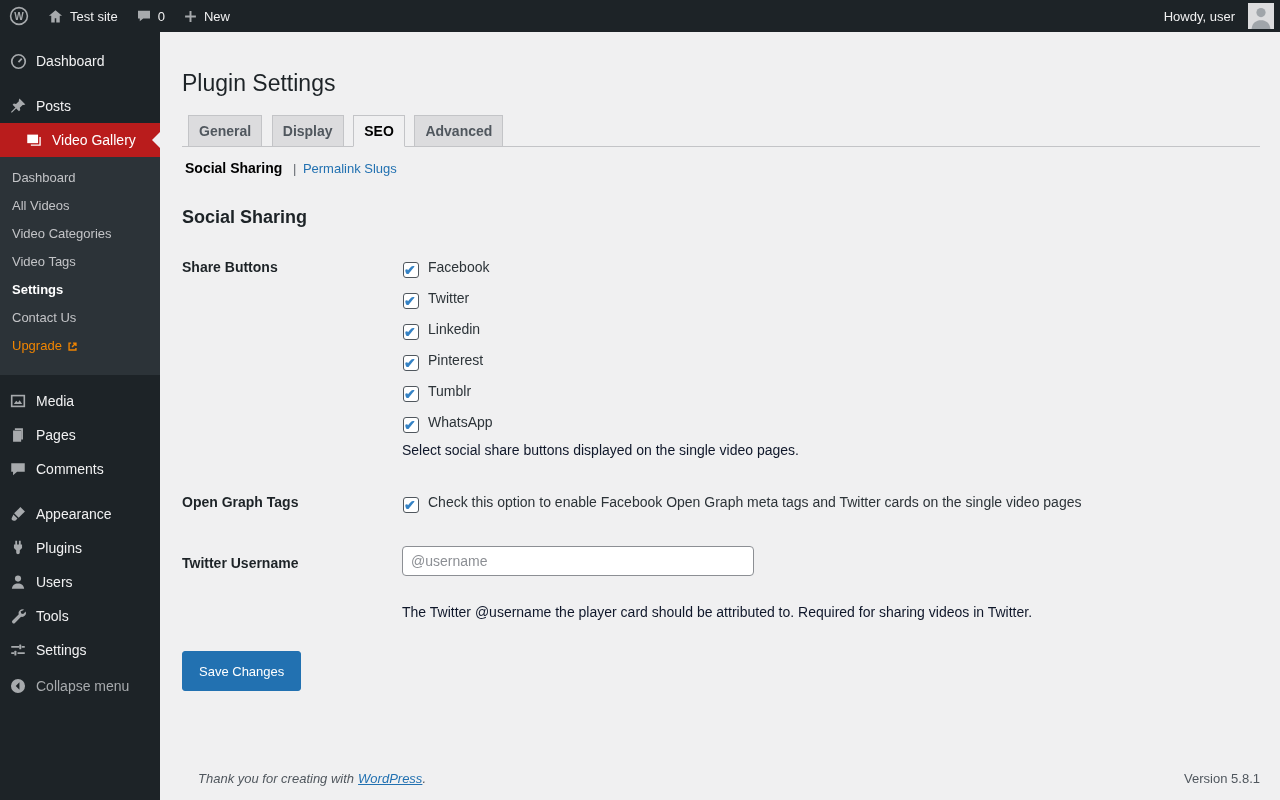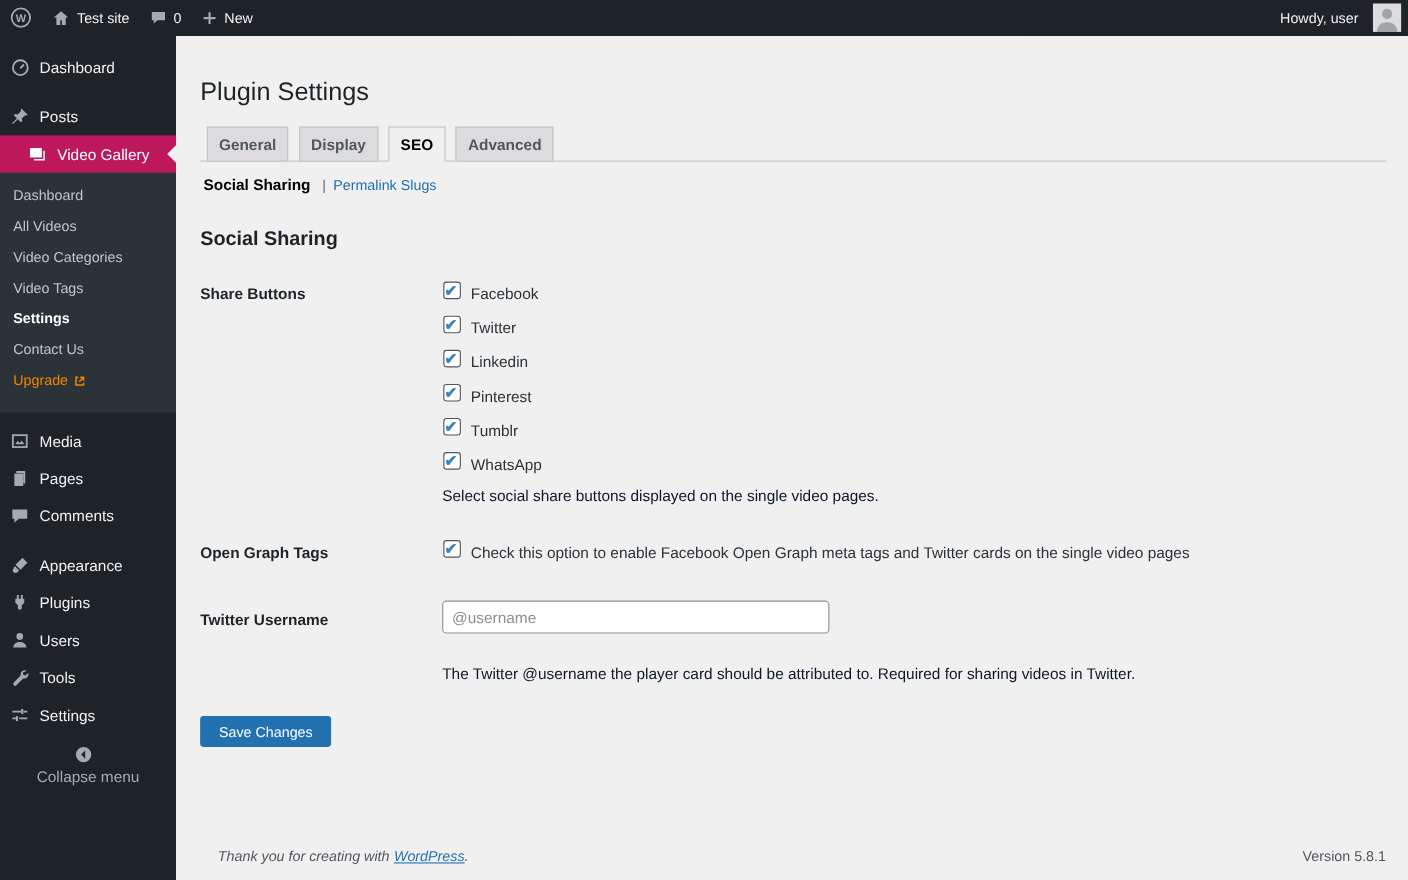--- a/index.html
+++ b/index.html
@@ -36,35 +36,35 @@
   
   .menu-item {
     display:flex; align-items:center; padding:7px 8px;
     color:#f0f0f1; font-size:14px; line-height:20px; cursor:pointer;
     position:relative;
   }
   .menu-icon {
     width:20px; height:20px; margin-right:8px; color:#a7aaad;
     display:flex; align-items:center; justify-content:center; flex-shrink:0;
   }
-  .menu-item.active { background:#be185d; color:#fff; font-weight:400;padding-left:24px; }
+  .menu-item.active { background:#b91c1c; color:#fff; font-weight:400;padding-left:24px; }
   .menu-item.active .menu-icon { color:#fff; }
   .menu-item.active::after {
     content:""; position:absolute; right:0; top:50%; transform:translateY(-50%);
     width:0; height:0; border:8px solid transparent; border-right-color:#f0f0f1;
   }
   .menu-separator { height:11px; }
   .submenu { background:#2c3338; padding:7px 0 15px; margin-bottom:9px; }
   .submenu-item {
     display:flex; align-items:center; gap:5px;
     padding:6px 12px; color:#c3c4c7; font-size:13px; line-height:16px; cursor:pointer;
   }
   .submenu-item.current { color:#fff; font-weight:700; }
   .submenu-item.upgrade { color:#f18500; }
-  .collapse-item { margin-top:2px; color:#a7aaad;flex-direction:column; }
+  .collapse-item { margin-top:2px; color:#a7aaad; }
   .collapse-item .menu-icon { color:#a7aaad; }
 
   
   .page { flex:1; padding: 26px 20px 0 22px; }
   .page-title {
     font-size:23px; font-weight:400; color:#1d2327;
     margin:11px 0 0; line-height:1.3;
   }
 
   .nav-tab-wrapper {
@@ -88,21 +88,21 @@
   .section-title { font-size:18px; font-weight:700; color:#1d2327; margin:31px 0 0; }
 
   .form-table { margin-top:28px; }
   .form-row { display:flex; align-items:flex-start; margin-bottom:33px; }
   .form-label {
     width:220px; flex-shrink:0; font-size:14px; font-weight:700;
     color:#1d2327; line-height:1.4; padding-top:2px;
   }
   .form-field { flex:1; min-width:0; }
   .checkbox-row {
-    display:flex; align-items:flex-start; margin-bottom:9px;
+    display:flex; align-items:flex-end; margin-bottom:9px;
     font-size:14px; color:#2c3338; line-height:22px; cursor:pointer;
   }
   .checkbox-row input { margin:0 9px 0 1px; }
   input[type="checkbox"] {
     appearance:none; -webkit-appearance:none;
     width:16px; height:16px; flex-shrink:0;
     background:#fff; border:1px solid #50575e; border-radius:3px;
     position:relative; cursor:pointer;
   }
   input[type="checkbox"]:checked::before {
@@ -115,21 +115,21 @@
   .text-input {
     width:352px; height:30px; padding:0 8px; font-size:14px;
     color:#2c3338; background:#fff; border:1px solid #8c8f94; border-radius:4px;
   }
   .text-input::placeholder { color:#8c8f94; opacity:1; }
 
   .button-primary {
     margin-top:5px; background:#2271b1; border:1px solid #2271b1;
     color:#fff; font-size:13px; font-family:inherit; padding:6px 16px;
     border-radius:3px; cursor:pointer; line-height:1;
-    height:28px;
+    height:40px;
   }
 
   
   .footer {
     display:flex; justify-content:space-between; align-items:center;
     padding:10px 20px 14px 38px; font-size:13px; color:#50575e;
   }
   .footer-thanks { font-style:italic; }
   .footer-thanks a { color:#2271b1; cursor:pointer; }
   .footer-version { color:#50575e; }

